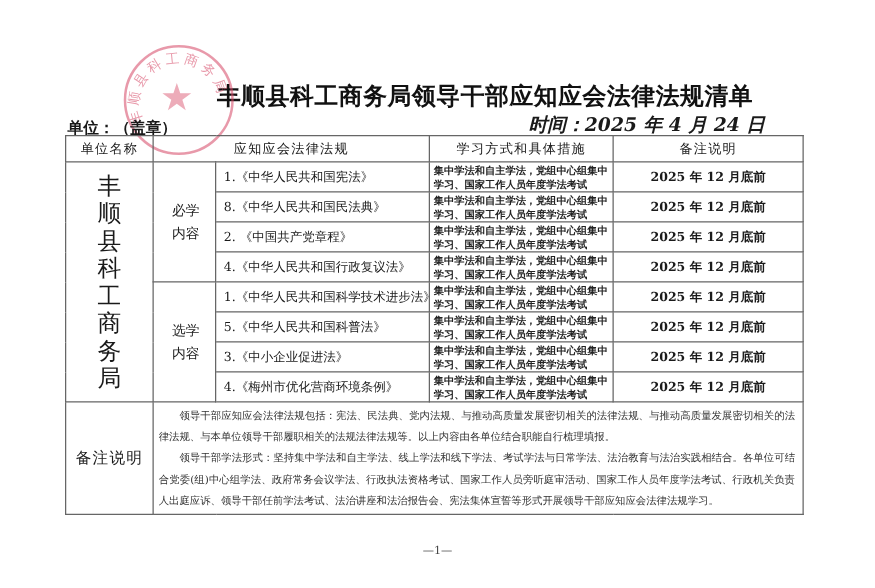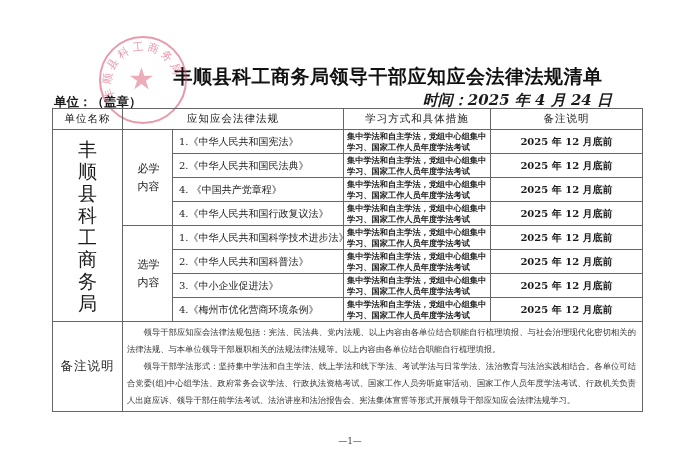--- a/index.html
+++ b/index.html
@@ -66,62 +66,62 @@
           <div>丰顺县科工商务局</div>
         </td>
     <td rowspan="4" class="category">
           <div>必学内容</div>
         </td>
     <td class="law">1.《中华人民共和国宪法》</td>
     <td class="method">集中学法和自主学法，党组中心组集中学习、国家工作人员年度学法考试</td>
     <td class="deadline">2025 年 12 月底前</td>
   </tr>
   <tr class="item">
-    <td class="law">2.《中华人民共和国民法典》</td>
+    <td class="law">8.《中华人民共和国民法典》</td>
     <td class="method">集中学法和自主学法，党组中心组集中学习、国家工作人员年度学法考试</td>
     <td class="deadline">2025 年 12 月底前</td>
   </tr>
   <tr class="item">
-    <td class="law">4. 《中国共产党章程》</td>
+    <td class="law">2. 《中国共产党章程》</td>
     <td class="method">集中学法和自主学法，党组中心组集中学习、国家工作人员年度学法考试</td>
     <td class="deadline">2025 年 12 月底前</td>
   </tr>
   <tr class="item">
     <td class="law">4.《中华人民共和国行政复议法》</td>
     <td class="method">集中学法和自主学法，党组中心组集中学习、国家工作人员年度学法考试</td>
     <td class="deadline">2025 年 12 月底前</td>
   </tr>
 
   <tr class="item">
     <td rowspan="4" class="category">
           <div>选学内容</div>
         </td>
     <td class="law">1.《中华人民共和国科学技术进步法》</td>
     <td class="method">集中学法和自主学法，党组中心组集中学习、国家工作人员年度学法考试</td>
     <td class="deadline">2025 年 12 月底前</td>
   </tr>
   <tr class="item">
-    <td class="law">2.《中华人民共和国科普法》</td>
+    <td class="law">5.《中华人民共和国科普法》</td>
     <td class="method">集中学法和自主学法，党组中心组集中学习、国家工作人员年度学法考试</td>
     <td class="deadline">2025 年 12 月底前</td>
   </tr>
   <tr class="item">
     <td class="law">3.《中小企业促进法》</td>
     <td class="method">集中学法和自主学法，党组中心组集中学习、国家工作人员年度学法考试</td>
     <td class="deadline">2025 年 12 月底前</td>
   </tr>
   <tr class="item">
     <td class="law">4.《梅州市优化营商环境条例》</td>
     <td class="method">集中学法和自主学法，党组中心组集中学习、国家工作人员年度学法考试</td>
     <td class="deadline">2025 年 12 月底前</td>
   </tr>
 
   <tr>
     <td class="remarks-label">备注说明</td>
     <td colspan="4" class="remarks">
-      <p>领导干部应知应会法律法规包括：宪法、民法典、党内法规、以上内容由各单位结合职能自行梳理填报、与社会治理现代化密切相关的法律法规、与本单位领导干部履职相关的法规法律法规等。以上内容由各单位结合职能自行梳理填报。</p>
+      <p>领导干部应知应会法律法规包括：宪法、民法典、党内法规、与推动高质量发展密切相关的法律法规、与推动高质量发展密切相关的法律法规、与本单位领导干部履职相关的法规法律法规等。以上内容由各单位结合职能自行梳理填报。</p>
       <p>领导干部学法形式：坚持集中学法和自主学法、线上学法和线下学法、考试学法与日常学法、法治教育与法治实践相结合。各单位可结合党委(组)中心组学法、政府常务会议学法、行政执法资格考试、国家工作人员旁听庭审活动、国家工作人员年度学法考试、行政机关负责人出庭应诉、领导干部任前学法考试、法治讲座和法治报告会、宪法集体宣誓等形式开展领导干部应知应会法律法规学习。</p>
     </td>
   </tr>
 </tbody>
   </table>
 
 <div class="page">—1—</div>
 
 </body></html>

